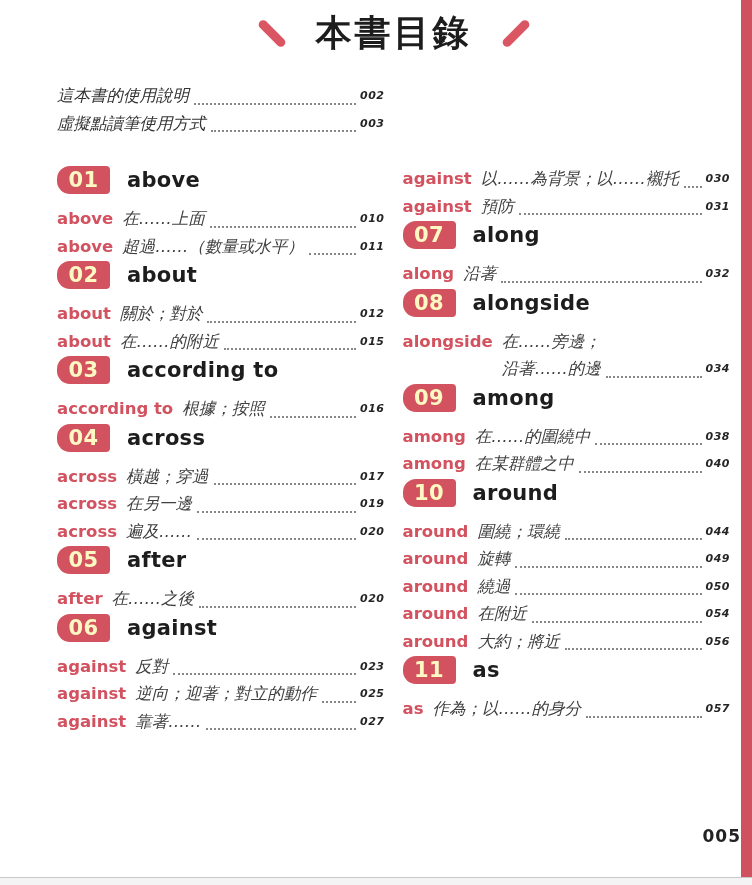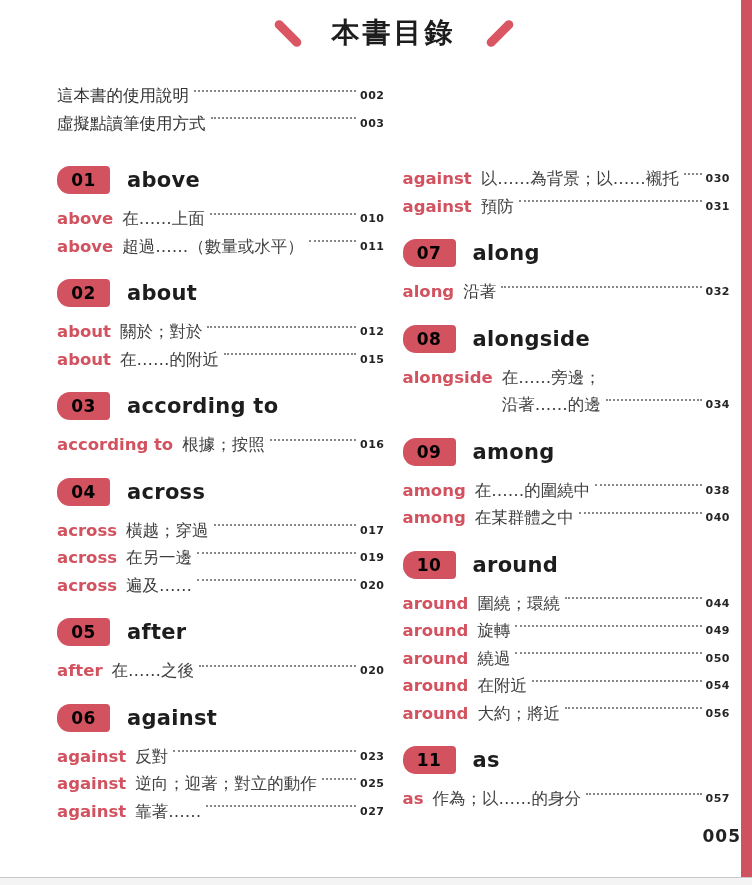--- a/index.html
+++ b/index.html
@@ -20,61 +20,61 @@
   .page{
     position:absolute; top:0; left:0; right:11px; bottom:8px;
     padding:10px 11px 0 57px;
   }
   
   .title-row{
     display:flex; align-items:center; justify-content:center;
     gap:15px; height:46px;
   }
   .title{
-    margin:12px; font-size:28px; font-weight:700; color:var(--ink);
+    margin:12px; font-size:36px; font-weight:700; color:var(--ink);
     letter-spacing:3px;
   }
   .slash{
     width:34px; height:9px; border-radius:5px; background:#da5663;
     flex:none;
   }
   .slash-left{ transform:rotate(45deg); }
   .slash-right{ transform:rotate(-45deg); }
   
   .front-row,.main-row{
     display:grid; grid-template-columns:1fr 1fr; column-gap:18px;
   }
   .front-row{ margin-top:26px; }
   .main-row{ margin-top:28px; }
   
-  .section{ margin-top:18px; }
+  .section{ }
   .section:first-child{ margin-top:0; }
   #col-1 .section{ }
   .sec-head{
     display:flex; align-items:center; gap:17px;
     height:30px; margin:0 0 10px 0;
   }
   .badge{
     width:53px; height:28px; flex:none;
     border-radius:13px 4px 4px 13px;
-    background:var(--red); color:#000000;
-    font-weight:700; font-size:17px; letter-spacing:0.5px;
+    background:var(--red); color:#fef9c3;
+    font-weight:700; font-size:21px; letter-spacing:0.5px;
     display:flex; align-items:center; justify-content:center;
   }
   .sec-title{
     margin:0; font-size:21px; font-weight:700; color:var(--ink);
     letter-spacing:0.3px; white-space:nowrap;
   }
   
   .entry{
     display:grid; grid-template-columns:max-content 1fr;
     column-gap:9px; font-size:16.5px; line-height:27.5px;
   }
   .word{ grid-column:1; color:var(--red); font-weight:700; white-space:nowrap; }
-  .eline{ grid-column:2; display:flex; align-items:center; min-width:0; }
+  .eline{ grid-column:2; display:flex; align-items:flex-end; min-width:0;font-style:italic; }
   .eline.full{ grid-column:1 / -1; }
   .def{ color:var(--gray); white-space:nowrap; }
   .front-row .def{ color:#333333; }
   .leader{
     flex:1 1 10px; min-width:10px;
     border-bottom:2px dotted var(--dots);
     transform:translateY(-5px);
     margin-left:5px; margin-right:4px;
   }
   .pnum{

